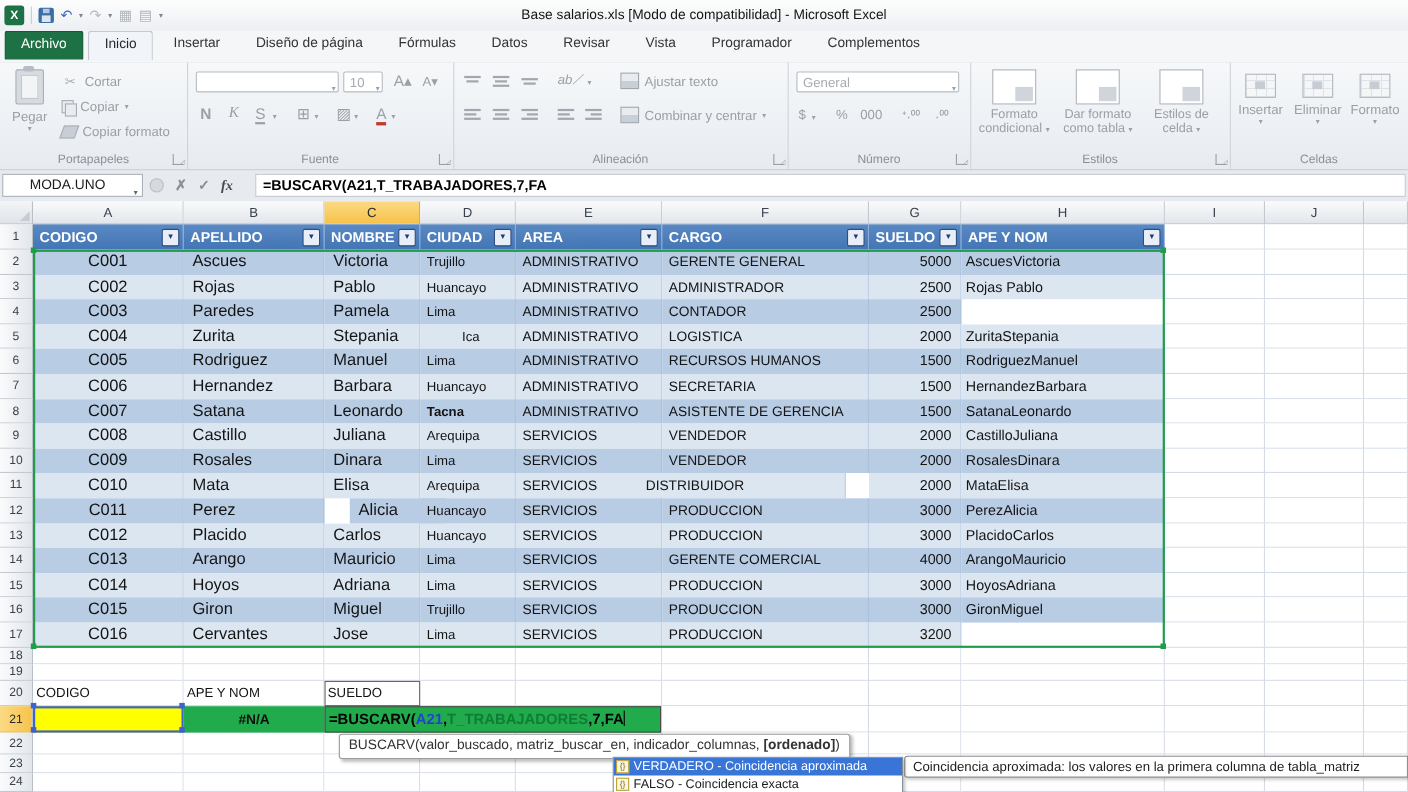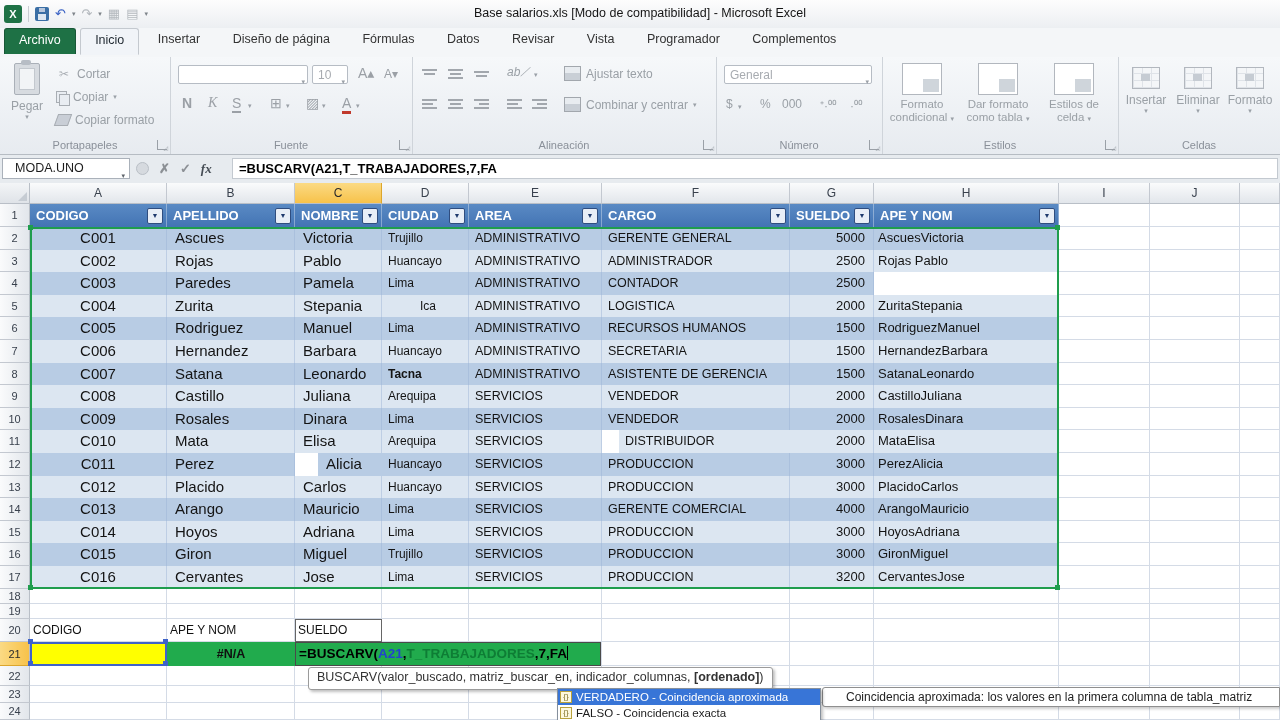--- a/index.html
+++ b/index.html
@@ -68,21 +68,21 @@
     repeating-linear-gradient(90deg,#dfe3e8 0 1px,transparent 1px 9px);background-color:#f4f6f8;position:relative;}
   .cellic:after{content:"";position:absolute;left:8px;top:6px;width:9px;height:7px;background:#c6ccd3;}
   .twoline{font-size:11.5px;color:#9aa0a6;text-align:center;line-height:13px;margin-top:3px;}
   .bigbtn{position:absolute;text-align:center;}
   .dd7{font-size:7px;color:#9aa0a7;}
 
   
   .fbar{position:absolute;left:0;top:155px;width:1280px;height:28px;background:#e7ebef;
     border-bottom:1px solid #c7ccd2;}
   .namebox{position:absolute;left:2px;top:3px;width:128px;height:21px;background:#fff;
-    border:1px solid #aab1ba;box-sizing:border-box;font-size:12.5px;color:#1c1c1c;line-height:19px;padding-left:12px;}
+    border:1px solid #aab1ba;box-sizing:border-box;font-size:12.5px;color:#1c1c1c;line-height:19px;padding-left:24px;}
   .namebox .dd{position:absolute;right:4px;top:7px;font-size:7px;color:#5e646b;}
   .fxbtns{position:absolute;left:136px;top:3px;height:21px;display:flex;align-items:center;gap:10px;}
   .dotbtn{width:11px;height:11px;border-radius:50%;background:#d6dadf;border:1px solid #b9bfc6;}
   .fxX{font-size:13px;color:#8c9095;font-weight:bold;}
   .fxV{font-size:13px;color:#8c9095;font-weight:bold;}
   .fxfx{font-size:13px;color:#454c54;font-style:italic;font-family:"Liberation Serif",serif;font-weight:bold;}
   .finput{position:absolute;left:232px;top:3px;right:2px;height:21px;background:#fff;
     border:1px solid #c3c9d0;box-sizing:border-box;font-size:13px;color:#000;line-height:19px;padding-left:6px;
     font-weight:bold;}
 
@@ -136,21 +136,21 @@
     border-radius:3px;box-shadow:2px 2px 3px rgba(0,0,0,.25);z-index:9;font-size:12.5px;color:#333;
     line-height:19px;padding:0 8px;white-space:nowrap;}
   .acdrop{position:absolute;left:557px;top:688px;width:262px;background:#fff;border:1px solid #86909c;
     box-shadow:2px 2px 3px rgba(0,0,0,.25);z-index:10;}
   .acitem{height:16px;display:flex;align-items:center;gap:4px;font-size:11.5px;color:#1c1c1c;padding-left:2px;white-space:nowrap;}
   .acitem.sel{background:#3875d7;color:#fff;}
   .acic{width:12px;height:12px;background:#fdf8dd;border:1px solid #b9a23d;box-sizing:border-box;
     font-size:8px;line-height:10px;text-align:center;color:#7a6a1f;flex:0 0 auto;}
   .infotip{position:absolute;left:822px;top:687px;width:458px;height:20px;background:#fff;
     border:1px solid #8f8f8f;border-radius:3px 0 0 3px;box-shadow:2px 2px 3px rgba(0,0,0,.2);z-index:9;
-    font-size:12px;color:#222;line-height:18px;padding:0 23px;white-space:nowrap;overflow:hidden;box-sizing:border-box;}
+    font-size:12px;color:#222;line-height:18px;padding:0 7px;white-space:nowrap;overflow:hidden;box-sizing:border-box;}
 </style>
 </head>
 <body>
 
 <div id="app">
 
   <div class="titlebar">
     <div class="qat">
       <div class="xlogo">X</div>
       <div class="qsep"></div>
@@ -531,21 +531,21 @@
       <div class="cell dcell dark c6" style="left: 790px; top: 224.8px; width: 84px; height: 22.6px; line-height: 22.6px;">2000</div>
       <div class="cell dcell dark c7" style="left: 874px; top: 224.8px; width: 185px; height: 22.6px; line-height: 22.6px;">RosalesDinara</div>
       <div class="cell empty" style="left: 1059px; top: 224.8px; width: 91px; height: 22.6px;"></div>
       <div class="cell empty" style="left: 1150px; top: 224.8px; width: 90px; height: 22.6px;"></div>
       <div class="cell empty" style="left: 1240px; top: 224.8px; width: 40px; height: 22.6px;"></div>
       <div class="cell dcell light c0" style="left: 30px; top: 247.4px; width: 137px; height: 22.6px; line-height: 22.6px;">C010</div>
       <div class="cell dcell light c1" style="left: 167px; top: 247.4px; width: 128px; height: 22.6px; line-height: 22.6px;">Mata</div>
       <div class="cell dcell light c2" style="left: 295px; top: 247.4px; width: 87px; height: 22.6px; line-height: 22.6px;">Elisa</div>
       <div class="cell dcell light c3" style="left: 382px; top: 247.4px; width: 87px; height: 22.6px; line-height: 22.6px;">Arequipa</div>
       <div class="cell dcell light c4" style="left: 469px; top: 247.4px; width: 133px; height: 22.6px; line-height: 22.6px;">SERVICIOS</div>
-      <div class="cell dcell light c5" style="left: 619px; top: 247.4px; width: 188px; height: 22.6px; line-height: 22.6px;">DISTRIBUIDOR</div>
+      <div class="cell dcell light c5" style="left: 581px; top: 247.4px; width: 188px; height: 22.6px; line-height: 22.6px;">DISTRIBUIDOR</div>
       <div class="cell dcell light c6" style="left: 790px; top: 247.4px; width: 84px; height: 22.6px; line-height: 22.6px;">2000</div>
       <div class="cell dcell light c7" style="left: 874px; top: 247.4px; width: 185px; height: 22.6px; line-height: 22.6px;">MataElisa</div>
       <div class="cell empty" style="left: 1059px; top: 247.4px; width: 91px; height: 22.6px;"></div>
       <div class="cell empty" style="left: 1150px; top: 247.4px; width: 90px; height: 22.6px;"></div>
       <div class="cell empty" style="left: 1240px; top: 247.4px; width: 40px; height: 22.6px;"></div>
       <div class="cell dcell dark c0" style="left: 30px; top: 270px; width: 137px; height: 22.6px; line-height: 22.6px;">C011</div>
       <div class="cell dcell dark c1" style="left: 167px; top: 270px; width: 128px; height: 22.6px; line-height: 22.6px;">Perez</div>
       <div class="cell dcell dark c2" style="left: 295px; top: 270px; width: 87px; height: 22.6px; line-height: 22.6px; margin-left: 23px;">Alicia</div>
       <div class="cell dcell dark c3" style="left: 382px; top: 270px; width: 87px; height: 22.6px; line-height: 22.6px;">Huancayo</div>
       <div class="cell dcell dark c4" style="left: 469px; top: 270px; width: 133px; height: 22.6px; line-height: 22.6px;">SERVICIOS</div>
@@ -599,21 +599,20 @@
       <div class="cell empty" style="left: 1059px; top: 360.4px; width: 91px; height: 22.6px;"></div>
       <div class="cell empty" style="left: 1150px; top: 360.4px; width: 90px; height: 22.6px;"></div>
       <div class="cell empty" style="left: 1240px; top: 360.4px; width: 40px; height: 22.6px;"></div>
       <div class="cell dcell light c0" style="left: 30px; top: 383px; width: 137px; height: 22.6px; line-height: 22.6px;">C016</div>
       <div class="cell dcell light c1" style="left: 167px; top: 383px; width: 128px; height: 22.6px; line-height: 22.6px;">Cervantes</div>
       <div class="cell dcell light c2" style="left: 295px; top: 383px; width: 87px; height: 38px; line-height: 22.6px;">Jose</div>
       <div class="cell dcell light c3" style="left: 382px; top: 383px; width: 87px; height: 22.6px; line-height: 22.6px;">Lima</div>
       <div class="cell dcell light c4" style="left: 469px; top: 383px; width: 133px; height: 22.6px; line-height: 22.6px;">SERVICIOS</div>
       <div class="cell dcell light c5" style="left: 602px; top: 383px; width: 188px; height: 22.6px; line-height: 22.6px;">PRODUCCION</div>
       <div class="cell dcell light c6" style="left: 790px; top: 383px; width: 84px; height: 22.6px; line-height: 22.6px;">3200</div>
-      <div class="cell dcell light c7" style="left: 874px; top: 383px; width: 185px; height: 22.6px; line-height: 22.6px;">CervantesJose</div>
       <div class="cell empty" style="left: 1059px; top: 383px; width: 91px; height: 22.6px;"></div>
       <div class="cell empty" style="left: 1150px; top: 383px; width: 90px; height: 22.6px;"></div>
       <div class="cell empty" style="left: 1240px; top: 383px; width: 40px; height: 22.6px;"></div>
       <div class="cell empty" style="left: 30px; top: 405.6px; width: 137px; height: 15px;"></div>
       <div class="cell empty" style="left: 167px; top: 405.6px; width: 128px; height: 15px;"></div>
       <div class="cell empty" style="left: 295px; top: 405.6px; width: 87px; height: 15px;"></div>
       <div class="cell empty" style="left: 382px; top: 405.6px; width: 87px; height: 15px;"></div>
       <div class="cell empty" style="left: 469px; top: 405.6px; width: 133px; height: 15px;"></div>
       <div class="cell empty" style="left: 602px; top: 405.6px; width: 188px; height: 15px;"></div>
       <div class="cell empty" style="left: 790px; top: 405.6px; width: 84px; height: 15px;"></div>

